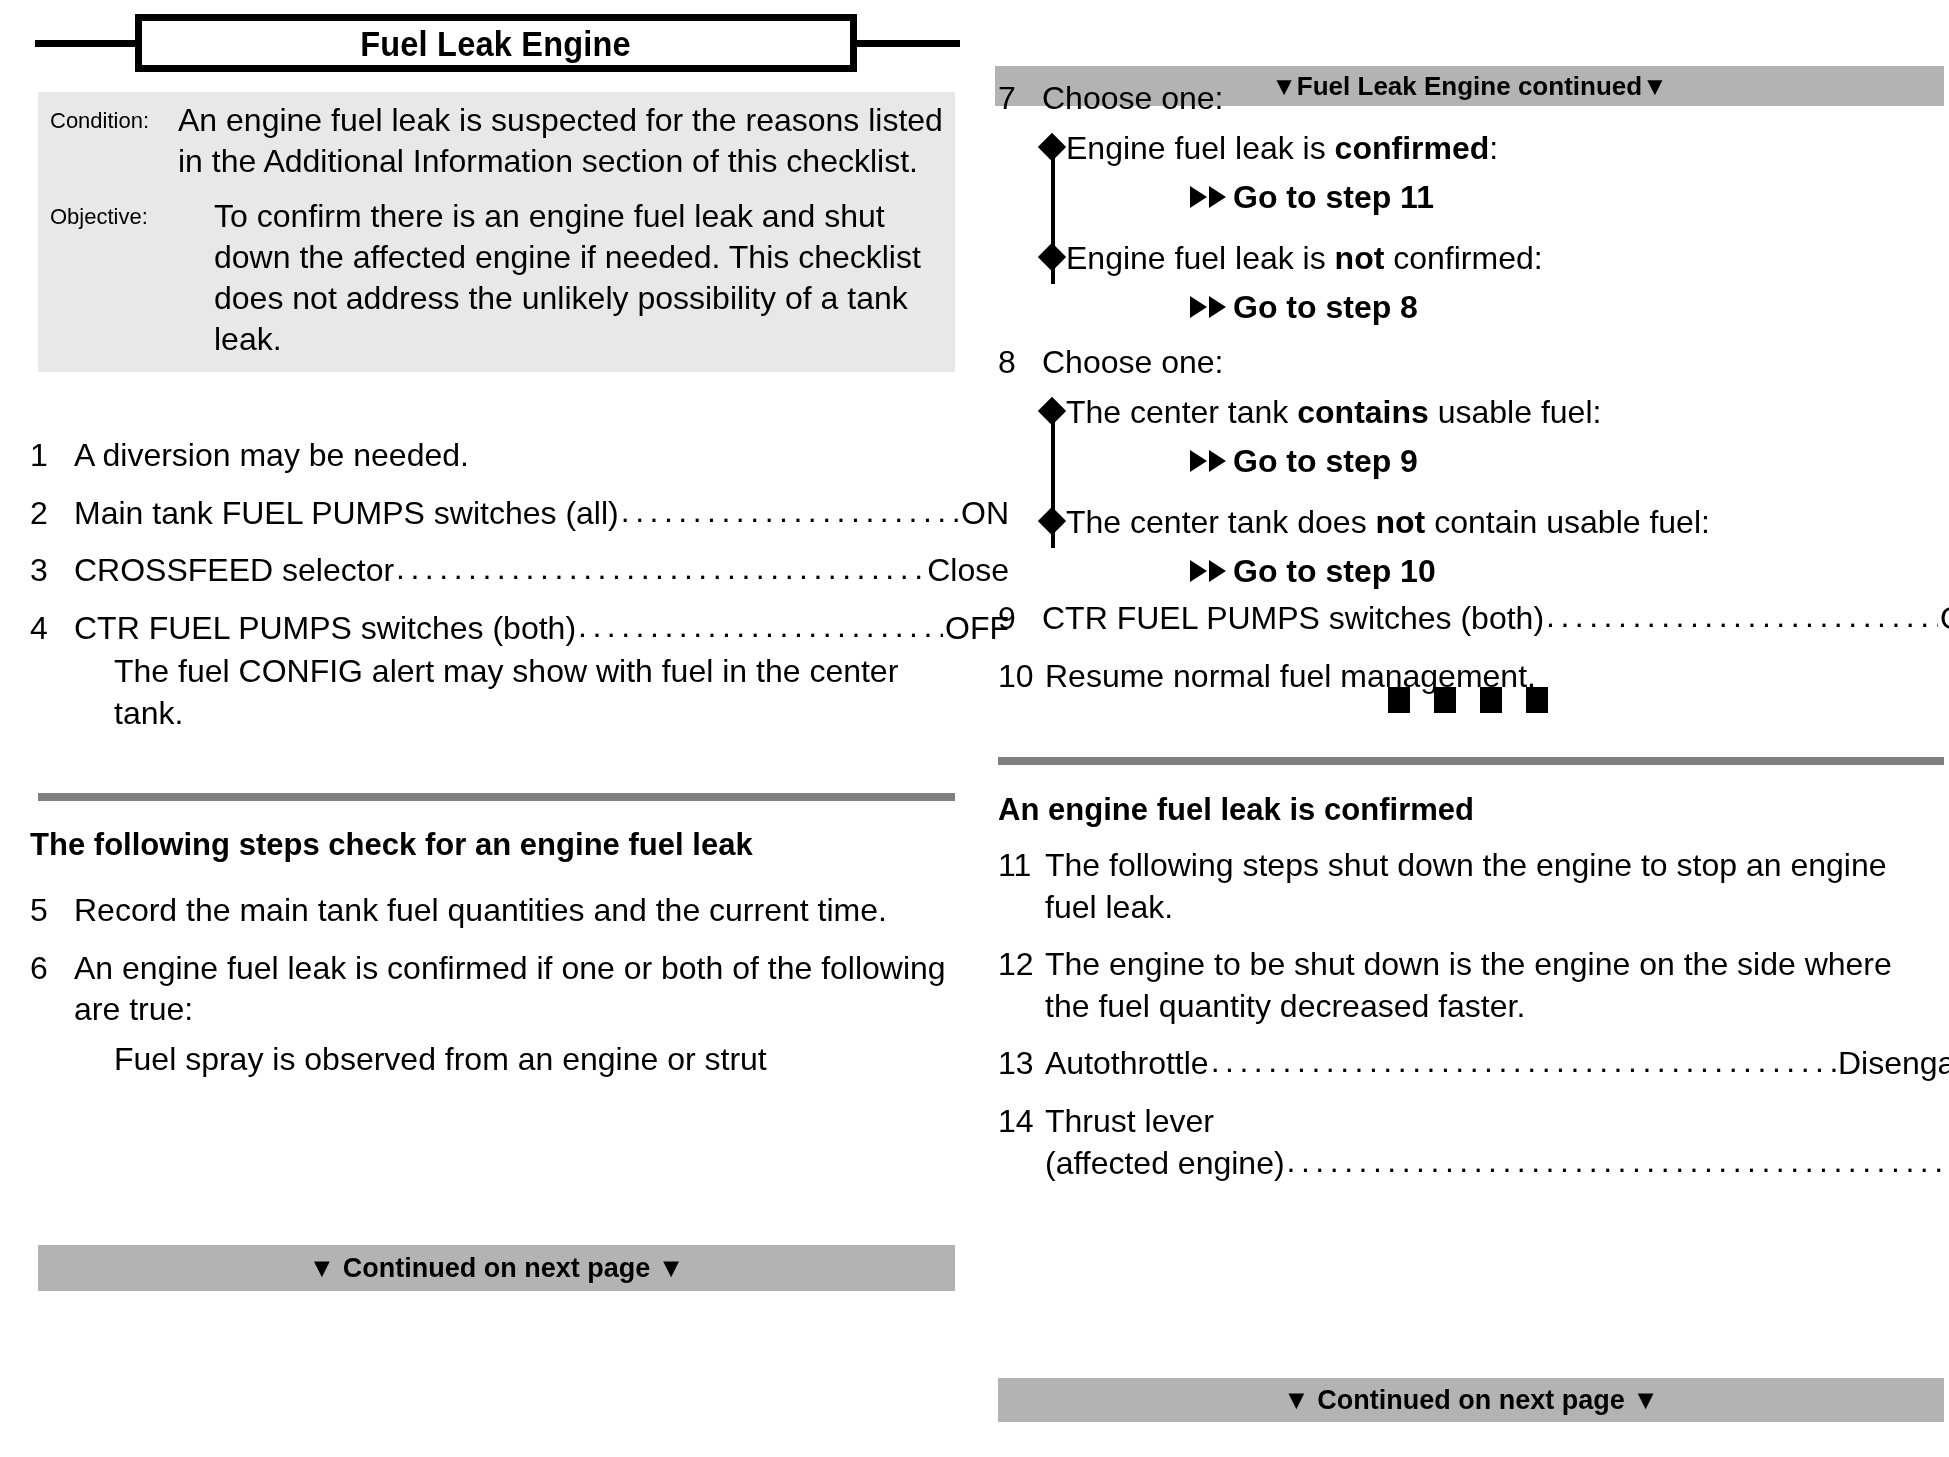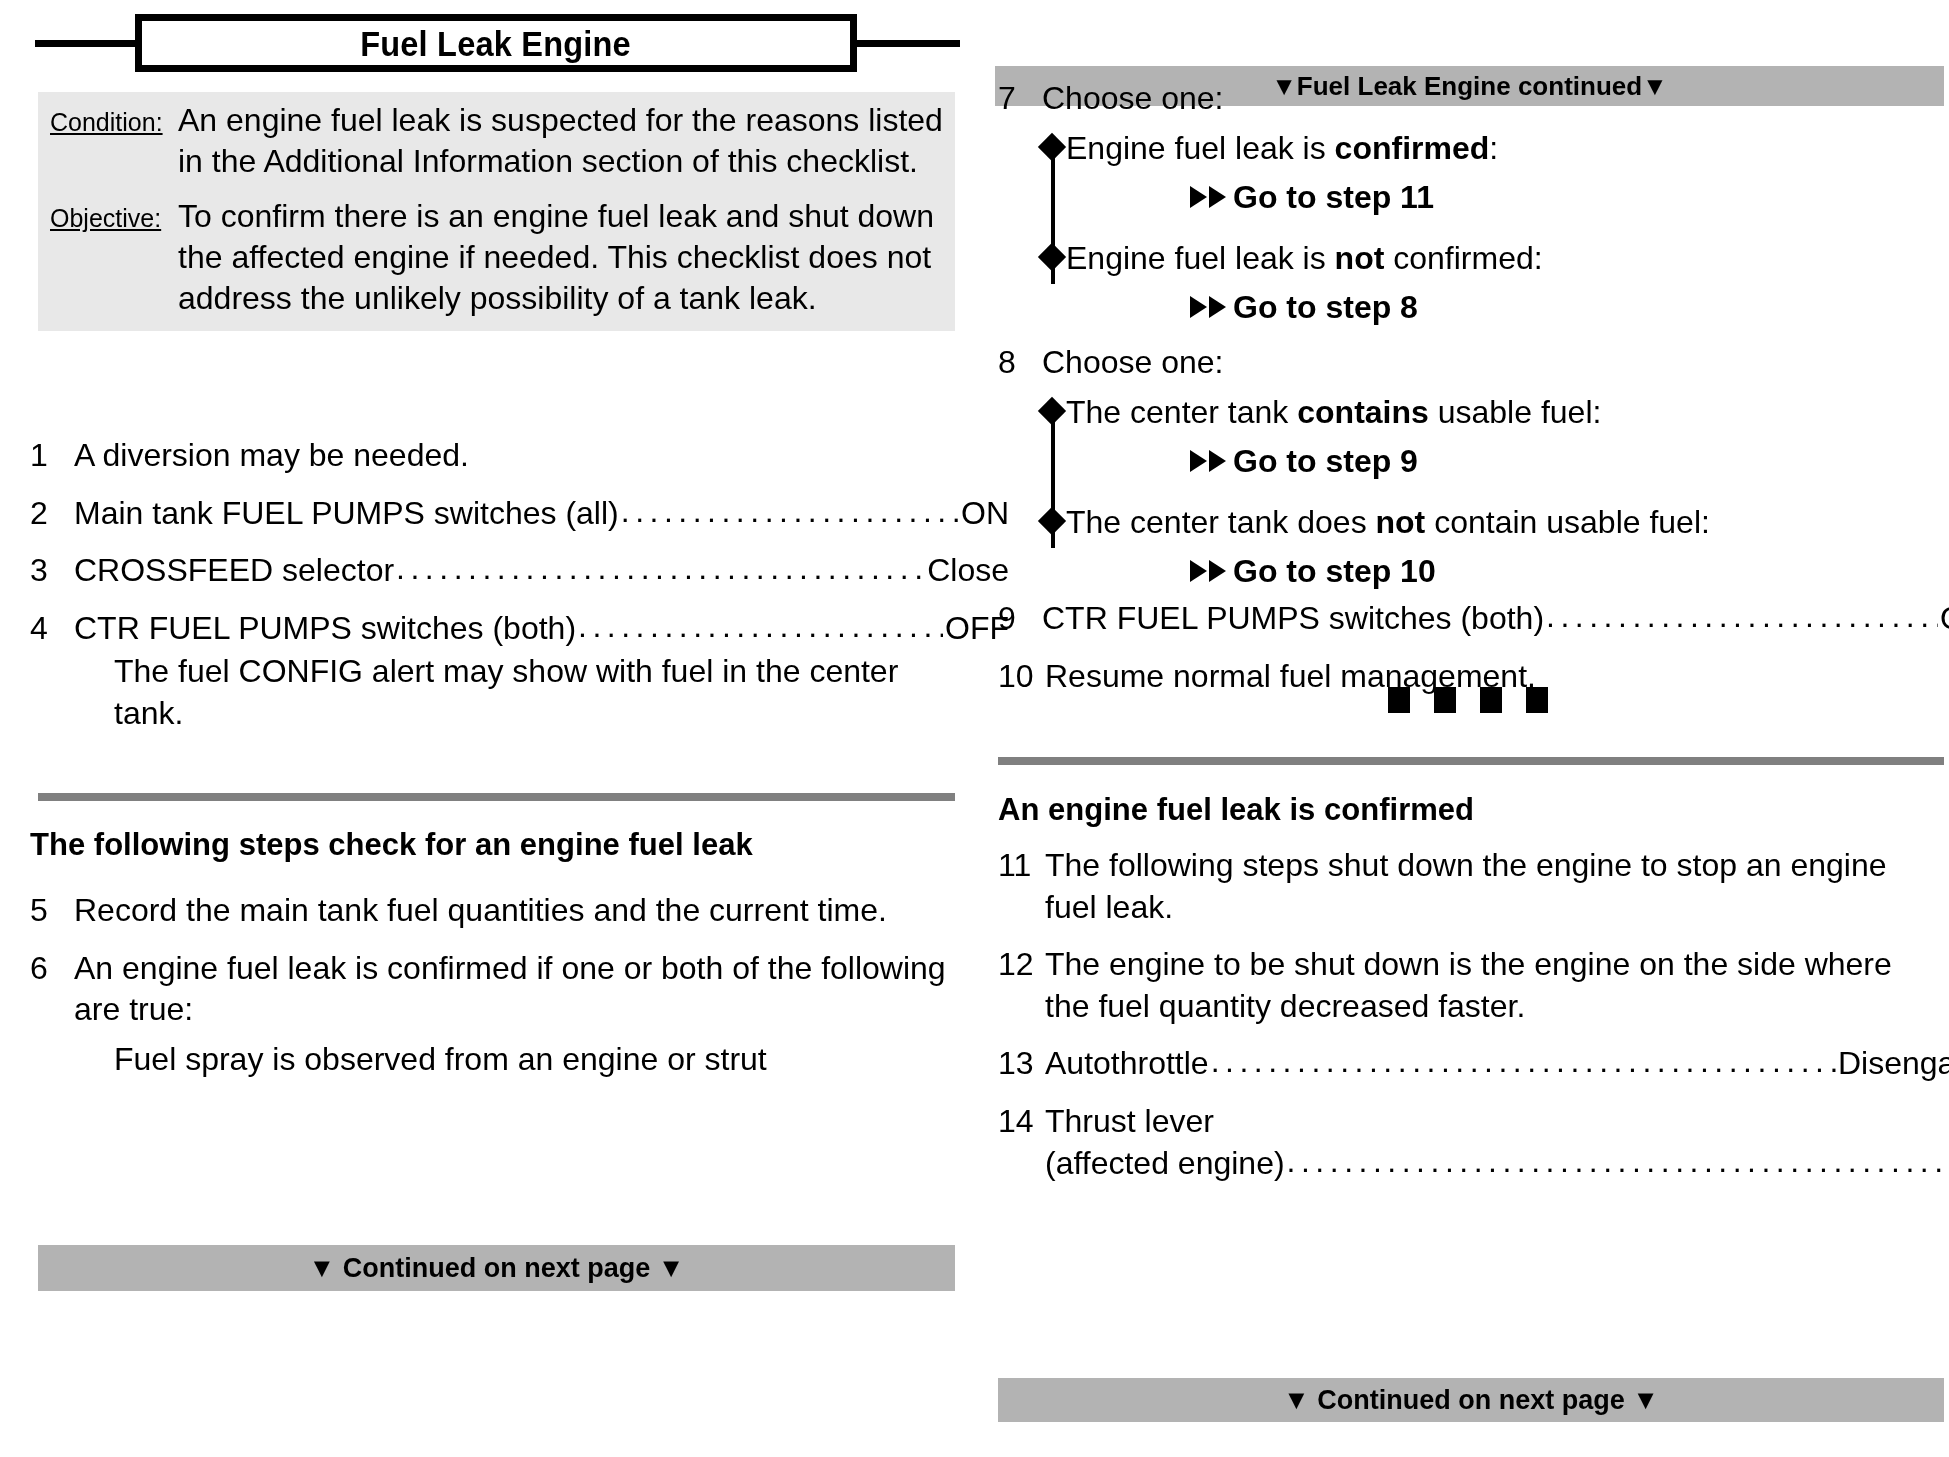--- a/index.html
+++ b/index.html
@@ -64,28 +64,27 @@
     left: 38px; top: 92px;
     width: 917px;
     background: #e8e8e8;
     padding: 8px 0 12px 0;
   }
   .info-row {
     display: flex;
     align-items: flex-start;
     padding: 0 10px 0 12px;
   }
-  .info-row + .info-row { margin-top: 14px; }
+  .info-row + .info-row { margin-top: 14px; gap: 36px; }
   .info-label {
     flex: 0 0 128px;
-    font-size: 25px;
+    font-size: 22px;
     line-height: 1.32;
     padding-top: 6px;
     white-space: nowrap;
-    text-decoration: underline;
   }
   .info-value {
     flex: 1 1 auto;
     font-size: 32px;
     line-height: 1.28;
   }
 
   
   .steps { position: absolute; left: 30px; width: 935px; }
   .step {

